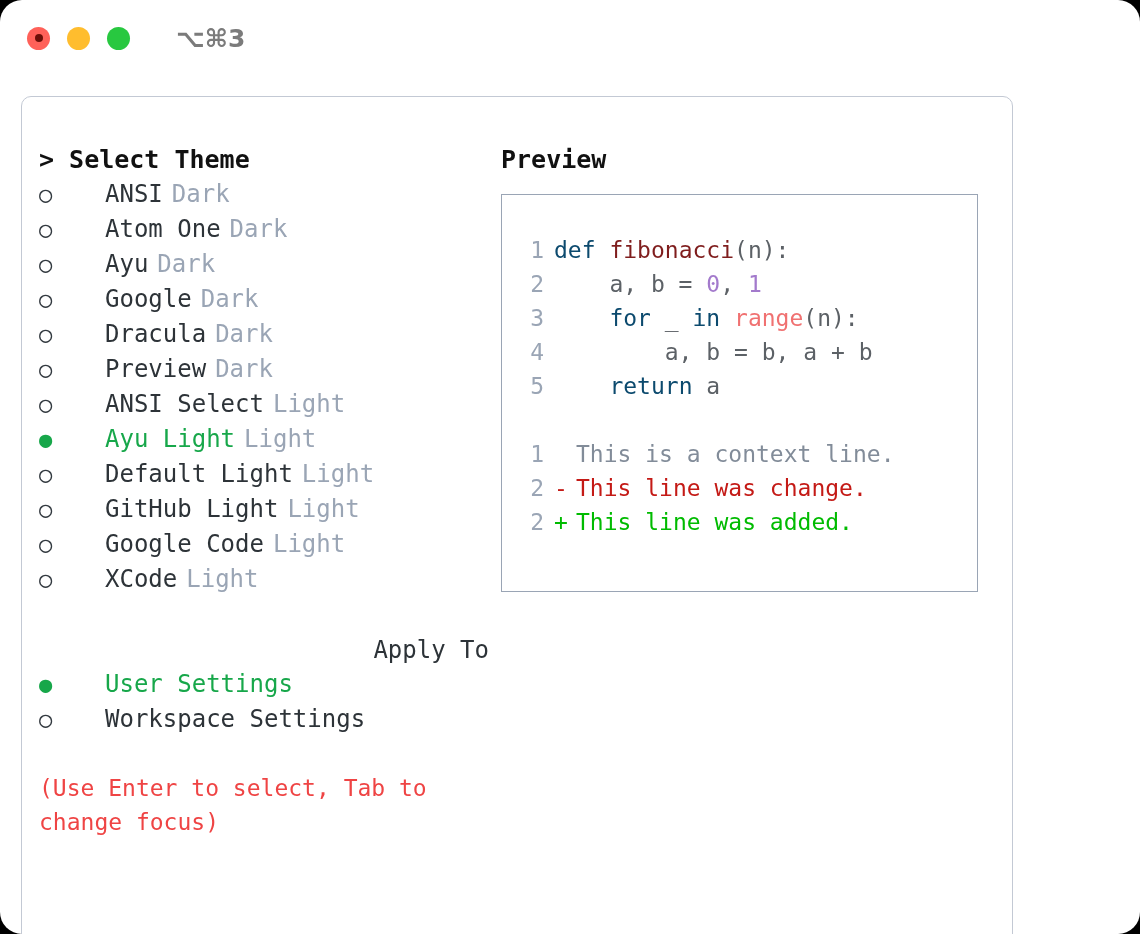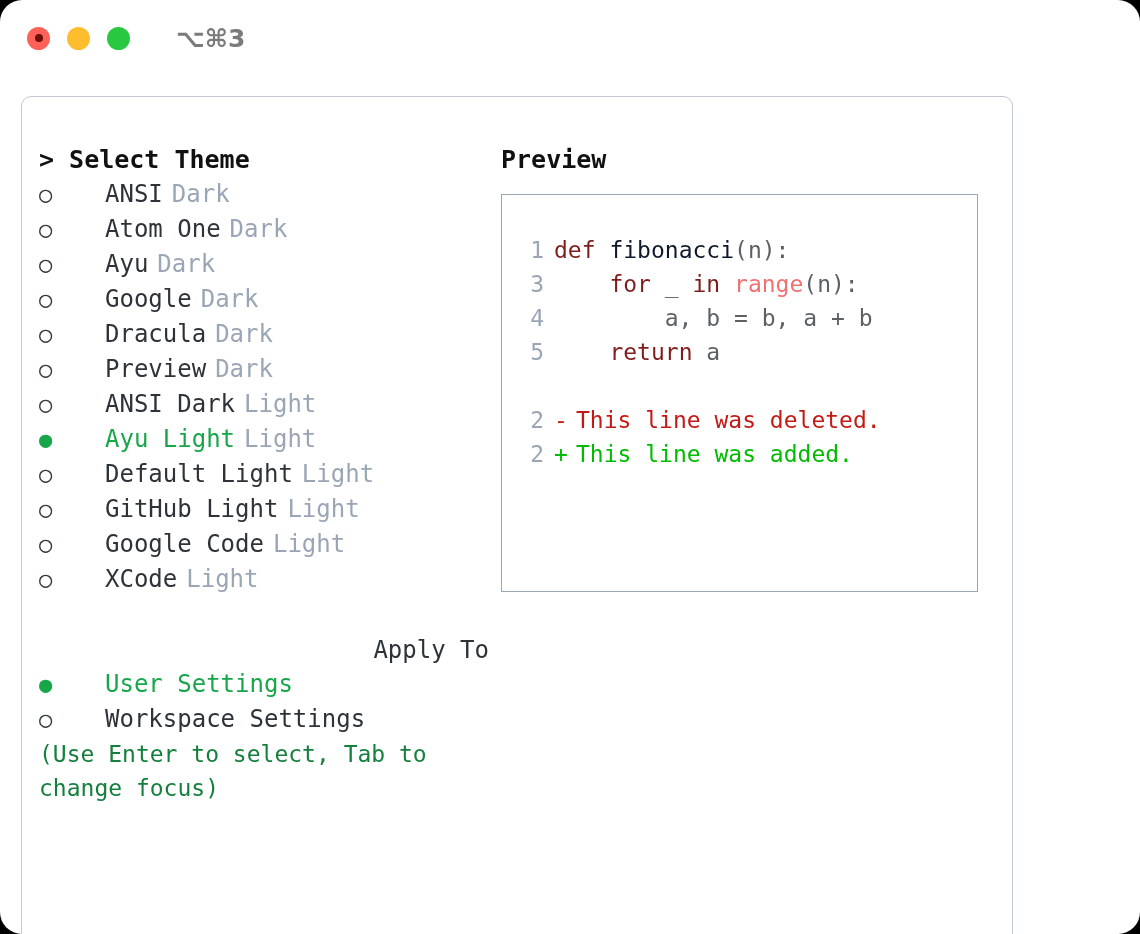--- a/index.html
+++ b/index.html
@@ -140,23 +140,24 @@
   .apply-title {
     font-size: 24px;
     color: #2d3338;
     line-height: 34px;
     padding-left: 25px;
     white-space: pre;
     text-align: right;
   }
 
   .hint {
+    margin-top: 34px;
     font-size: 23px;
     line-height: 34px;
-    color: #15803d;
+    color: #ef4444;
     width: 405px;
     white-space: pre-wrap;
   }
 
   
   .preview-box {
     margin-top: 17px;
     width: 477px;
     height: 398px;
     border: 1.6px solid #9aa5b5;
@@ -169,22 +170,22 @@
     line-height: 34px;
     white-space: pre;
   }
   .lineno {
     color: #9aa5b5;
     display: inline-block;
     width: 24px;
     text-align: right;
     margin-right: 10px;
   }
-  .tok-kw    { color: #7f1d1d; }
-  .tok-fn    { color: #0f172a; }
+  .tok-kw    { color: #0c4a6e; }
+  .tok-fn    { color: #7f1d1d; }
   .tok-num   { color: #a37acc; }
   .tok-builtin { color: #f07171; }
   .tok-plain { color: #5c6166; }
   .blank-line { height: 34px; }
 
   .diff-ctx  { color: #828c99; }
   .diff-del  { color: #c41a16; }
   .diff-add  { color: #00bb00; }
   .diff-mark { display: inline-block; width: 22px; }
 </style>
@@ -211,21 +212,21 @@
 
         <div class="section-title">&gt; Select Theme</div>
 
         <div class="opt-list" id="theme-list">
             <div class="opt"><span class="bullet">○</span><span class="opt-label">ANSI</span><span class="opt-badge">Dark</span></div>
             <div class="opt"><span class="bullet">○</span><span class="opt-label">Atom One</span><span class="opt-badge">Dark</span></div>
             <div class="opt"><span class="bullet">○</span><span class="opt-label">Ayu</span><span class="opt-badge">Dark</span></div>
             <div class="opt"><span class="bullet">○</span><span class="opt-label">Google</span><span class="opt-badge">Dark</span></div>
             <div class="opt"><span class="bullet">○</span><span class="opt-label">Dracula</span><span class="opt-badge">Dark</span></div>
             <div class="opt"><span class="bullet">○</span><span class="opt-label">Preview</span><span class="opt-badge">Dark</span></div>
-            <div class="opt"><span class="bullet">○</span><span class="opt-label">ANSI Dark</span><span class="opt-badge">Light</span></div>
+            <div class="opt"><span class="bullet">○</span><span class="opt-label">ANSI Select</span><span class="opt-badge">Light</span></div>
             <div class="opt selected"><span class="bullet">●</span><span class="opt-label">Ayu Light</span><span class="opt-badge">Light</span></div>
             <div class="opt"><span class="bullet">○</span><span class="opt-label">Default Light</span><span class="opt-badge">Light</span></div>
             <div class="opt"><span class="bullet">○</span><span class="opt-label">GitHub Light</span><span class="opt-badge">Light</span></div>
             <div class="opt"><span class="bullet">○</span><span class="opt-label">Google Code</span><span class="opt-badge">Light</span></div>
             <div class="opt"><span class="bullet">○</span><span class="opt-label">XCode</span><span class="opt-badge">Light</span></div>
           </div>
 
         <div class="apply-block">
           <div class="apply-title">Apply To</div>
           <div class="opt-list" id="apply-list">
@@ -236,27 +237,29 @@
 
         <div class="hint">(Use Enter to select, Tab to change focus)</div>
       </div>
 
       <div class="col-right">
         <div class="section-title">Preview</div>
 
         <div class="preview-box">
           <div id="code-block">
               <div class="code-line"><span class="lineno">1</span><span class="tok-kw">def</span><span class="tok-plain"> </span><span class="tok-fn">fibonacci</span><span class="tok-plain">(n):</span></div>
+              <div class="code-line"><span class="lineno">2</span><span class="tok-plain">    a, b = </span><span class="tok-num">0</span><span class="tok-plain">, </span><span class="tok-num">1</span></div>
               <div class="code-line"><span class="lineno">3</span><span class="tok-plain">    </span><span class="tok-kw">for</span><span class="tok-plain"> _ </span><span class="tok-kw">in</span><span class="tok-plain"> </span><span class="tok-builtin">range</span><span class="tok-plain">(n):</span></div>
               <div class="code-line"><span class="lineno">4</span><span class="tok-plain">        a, b = b, a + b</span></div>
               <div class="code-line"><span class="lineno">5</span><span class="tok-plain">    </span><span class="tok-kw">return</span><span class="tok-plain"> a</span></div>
             </div>
           <div class="blank-line"></div>
           <div id="diff-block">
-              <div class="diff-line"><span class="lineno">2</span><span class="diff-mark diff-del">-</span><span class="diff-del">This line was deleted.</span></div>
+              <div class="diff-line"><span class="lineno">1</span><span class="diff-mark diff-ctx"> </span><span class="diff-ctx">This is a context line.</span></div>
+              <div class="diff-line"><span class="lineno">2</span><span class="diff-mark diff-del">-</span><span class="diff-del">This line was change.</span></div>
               <div class="diff-line"><span class="lineno">2</span><span class="diff-mark diff-add">+</span><span class="diff-add">This line was added.</span></div>
             </div>
         </div>
       </div>
 
     </div>
   </div>
 </div>
 
 </body></html>

